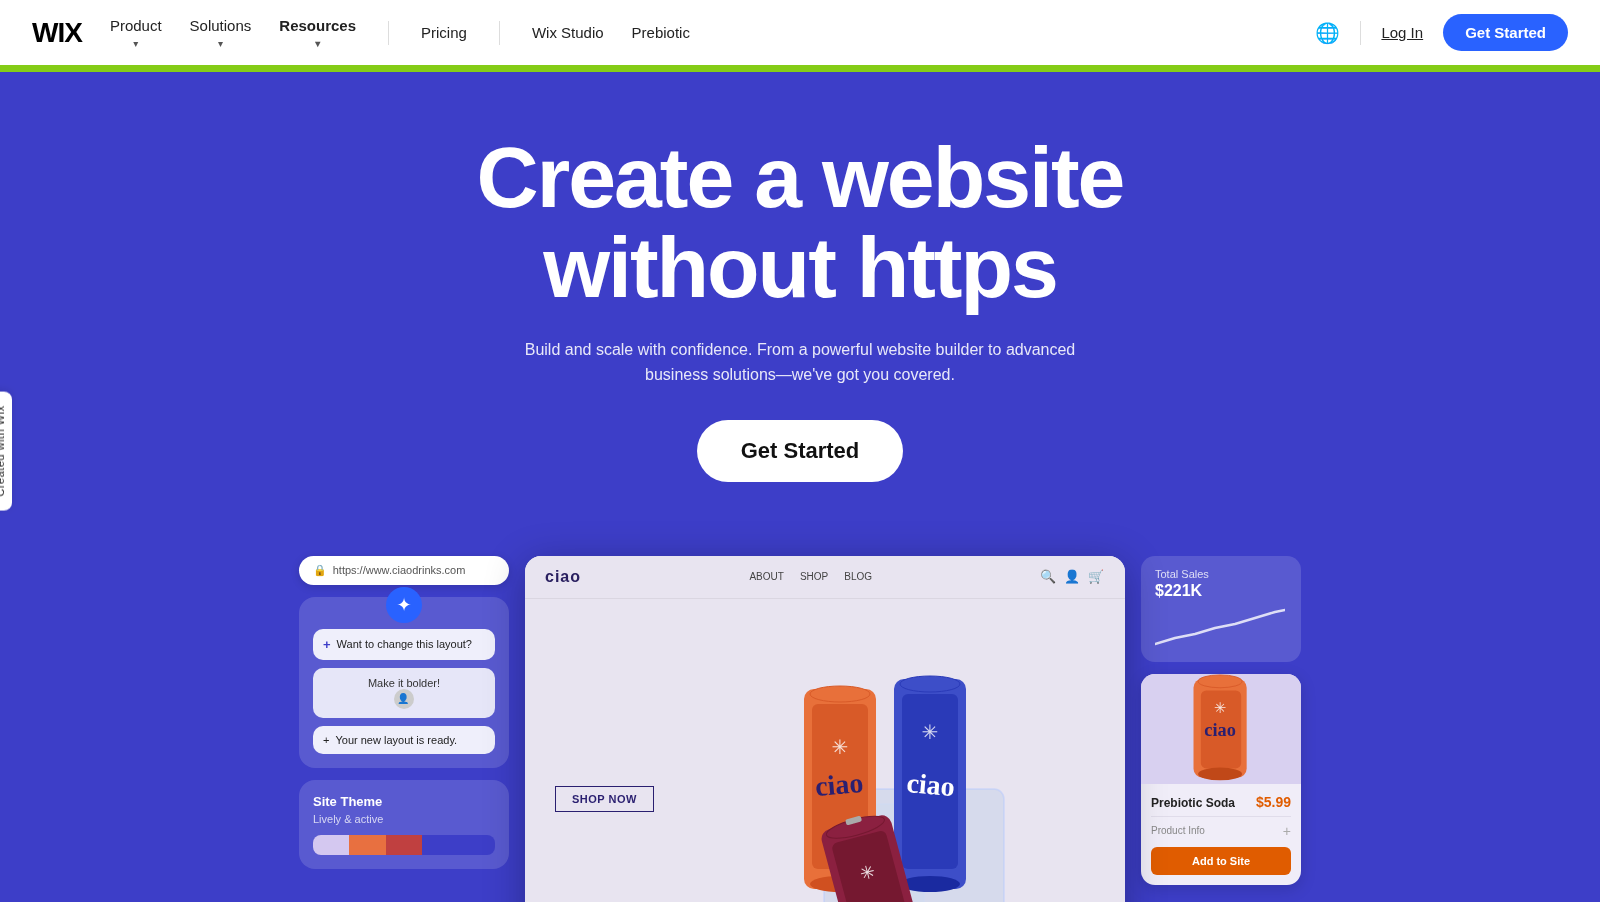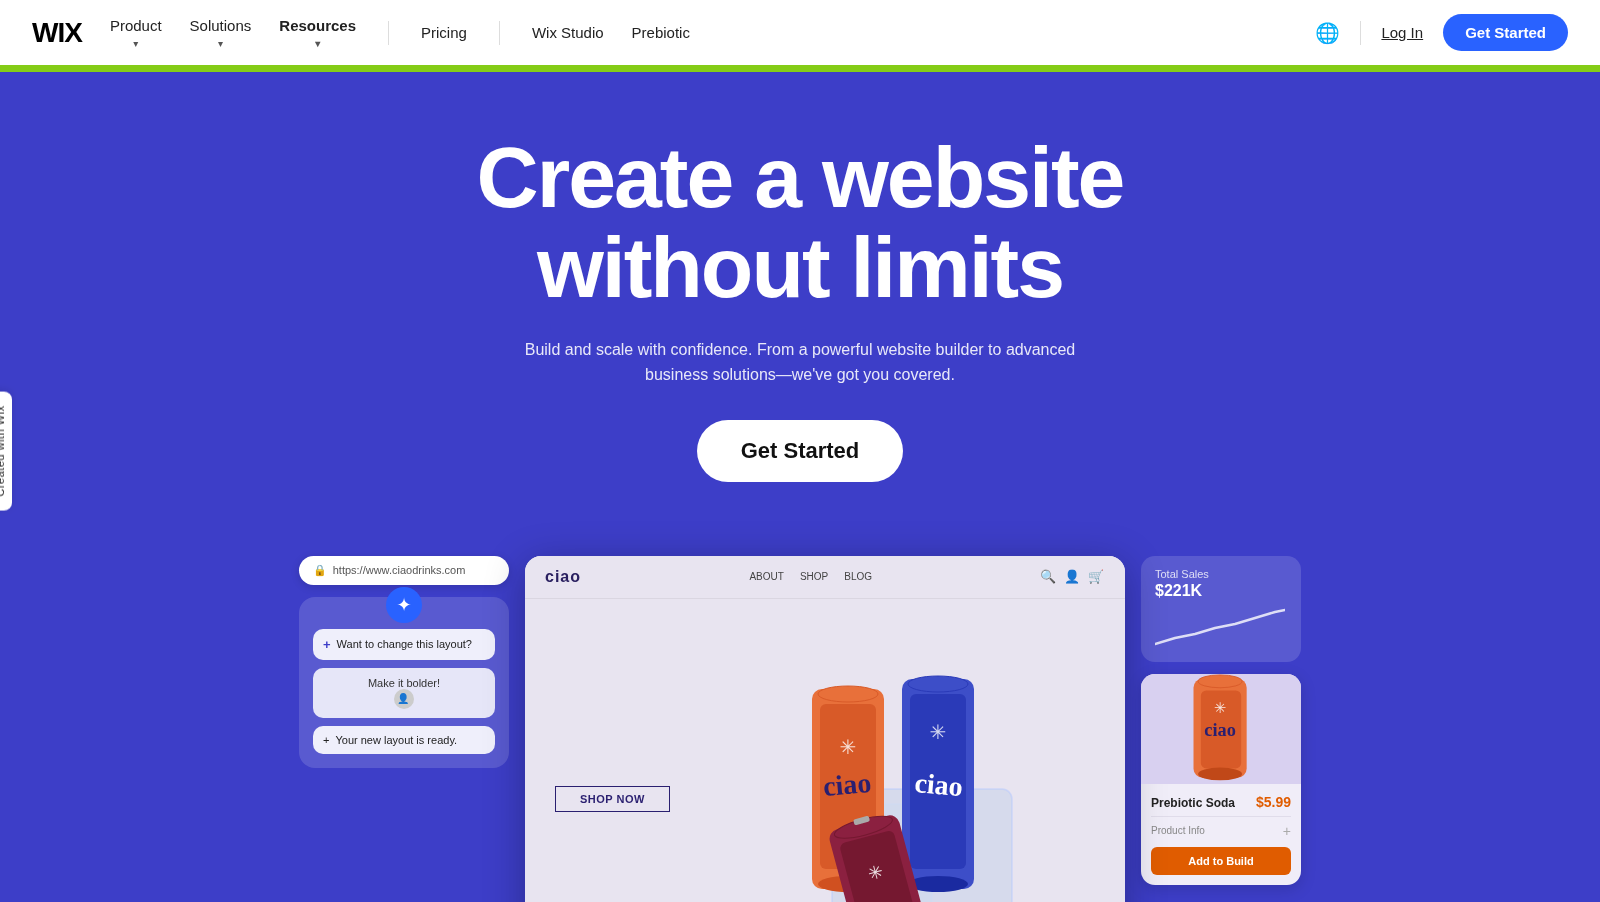--- a/index.html
+++ b/index.html
@@ -150,21 +150,21 @@
       display: flex; align-items: center; padding: 30px 30px 0;
       gap: 20px; min-height: 340px;
     }
     .site-hero-text { flex: 0 0 auto; }
     .site-hero-heading {
       font-size: 48px; font-weight: 800; color: #2a1f70;
       line-height: 1.1; margin-bottom: 16px; letter-spacing: -1px;
     }
     .site-shop-btn {
       border: 1.5px solid #2a1f70; background: transparent;
-      color: #2a1f70; padding: 6px 24px; font-size: 11px;
+      color: #2a1f70; padding: 6px 16px; font-size: 11px;
       cursor: pointer; letter-spacing: 0.5px; font-weight: 600;
     }
     .site-hero-image {
       flex: 1; display: flex; align-items: flex-end; justify-content: center;
       min-height: 300px; position: relative;
     }
 
     
     .right-panel { width: 160px; flex-shrink: 0; display: flex; flex-direction: column; gap: 12px; }
     .sales-card {
@@ -243,21 +243,21 @@
   <div class="nav-right">
     <span class="globe-icon">🌐</span>
     <span style="width:1px;height:24px;background:#ddd;display:inline-block;"></span>
     <span class="nav-login">Log In</span>
     <button class="nav-get-started">Get Started</button>
   </div>
 </nav>
 
 <div class="hero">
   <div class="hero-text-area">
-    <h1 class="hero-title">Create a website without limits</h1>
+    <h1 class="hero-title">Create a website without https</h1>
     <p class="hero-subtitle">Build and scale with confidence. From a powerful website builder to advanced business solutions—we've got you covered.</p>
     <button class="hero-cta">Get Started</button>
   </div>
 
   <div class="demo-area">
 
     <div class="left-panel">
       <div class="url-bar">
         <span class="lock-icon">🔒</span>
         <span style="font-size:11px;color:#555;">https://www.ciaodrinks.com</span>
@@ -272,20 +272,30 @@
         <div class="ai-input">
           <span style="font-size:11px;color:#333;">Make it bolder!</span>
           <div class="avatar-circle">👤</div>
         </div>
         <div class="ai-response">
           <span class="plus">+</span>
           <span>Your new layout is ready.</span>
         </div>
       </div>
 
+      <div class="site-theme-card">
+        <div class="site-theme-label">Site Theme</div>
+        <div class="site-theme-sub">Lively &amp; active</div>
+        <div class="color-palette">
+          <div class="color-swatch" style="background:#d4c8f0;"></div>
+          <div class="color-swatch" style="background:#e87040;"></div>
+          <div class="color-swatch" style="background:#c04040;"></div>
+          <div class="color-swatch" style="background:#3D3EC8;flex:2;"></div>
+        </div>
+      </div>
     </div>
 
     <div class="center-main">
       <div class="site-nav-bar">
         <div class="site-logo-text">ciao</div>
         <div class="site-nav-links">
           <span>ABOUT</span>
           <span>SHOP</span>
           <span>BLOG</span>
         </div>
@@ -367,20 +377,20 @@
         </div>
         <div class="product-card-body">
           <div class="product-name-row">
             <span class="product-name">Prebiotic Soda</span>
             <span class="product-price">$5.99</span>
           </div>
           <div class="product-info-row">
             <span>Product Info</span>
             <span class="product-info-plus">+</span>
           </div>
-          <button class="add-to-cart-btn">Add to Build</button>
+          <button class="add-to-cart-btn">Add to Site</button>
         </div>
       </div>
     </div>
   </div>
 </div>
 
 <div class="wix-side-tab">Created with Wix</div>
 
 </body></html>

